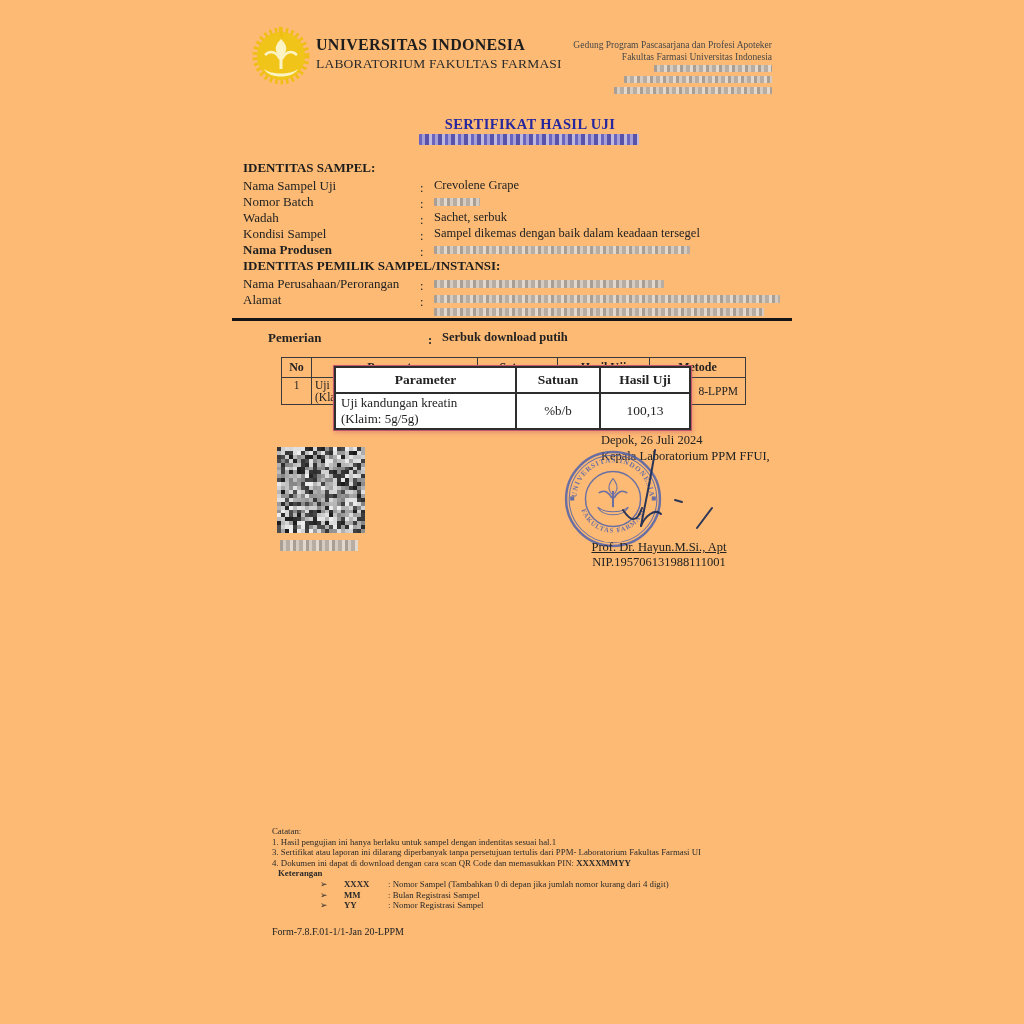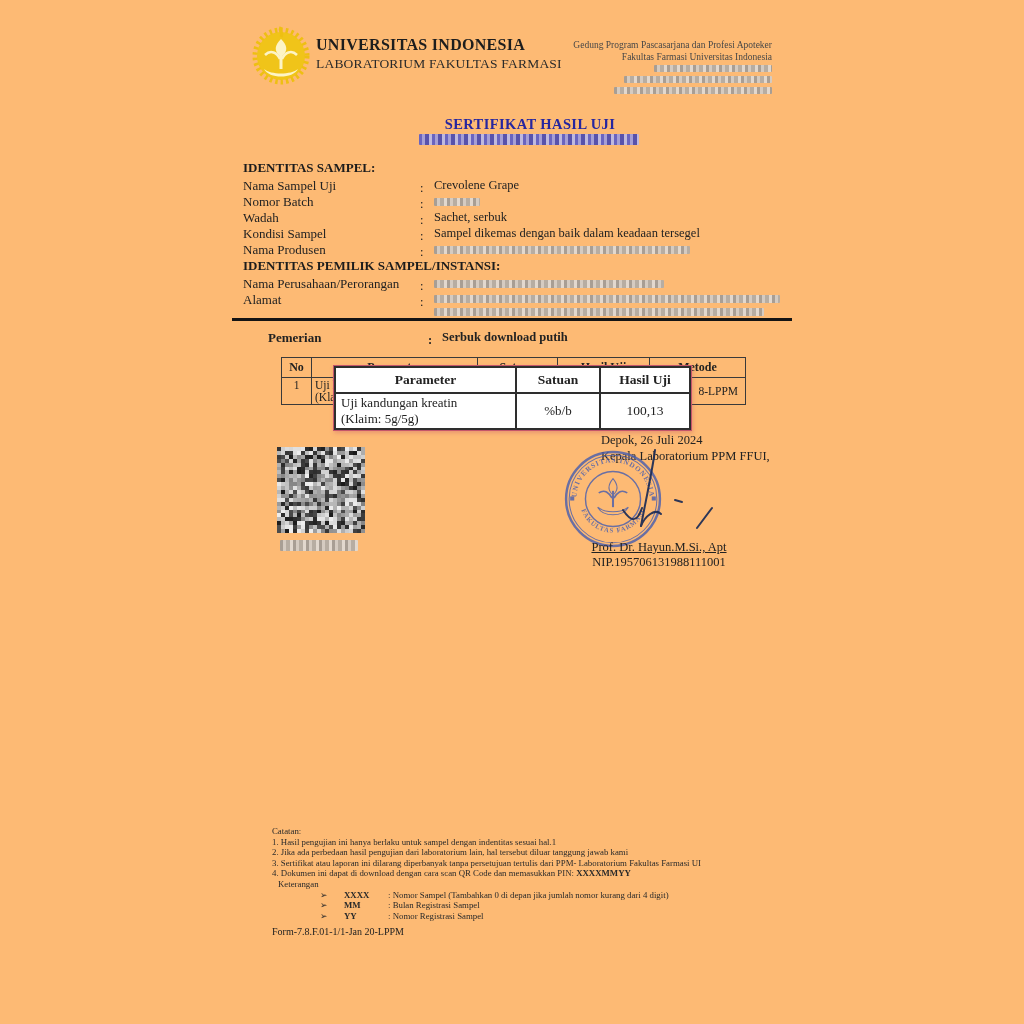--- a/index.html
+++ b/index.html
@@ -89,21 +89,21 @@
   <div class="abs redact" style="left:434px;top:198px;width:46px;height:8px;"></div>
 
   <div class="abs lbl" style="left:243px;top:210px;">Wadah</div>
   <span class="abs colon" style="left:420px;top:210px;"></span>
   <div class="abs val" style="left:434px;top:210px;">Sachet, serbuk</div>
 
   <div class="abs lbl" style="left:243px;top:226px;">Kondisi Sampel</div>
   <span class="abs colon" style="left:420px;top:226px;"></span>
   <div class="abs val" style="left:434px;top:226px;">Sampel dikemas dengan baik dalam keadaan tersegel</div>
 
-  <div class="abs lbl" style="left:243px;top:242px;">Nama Produsen</div>
+  <div class="abs lbl" style="left:243px;top:242px;font-weight:bold;">Nama Produsen</div>
   <span class="abs colon" style="left:420px;top:242px;"></span>
   <div class="abs redact" style="left:434px;top:246px;width:256px;height:8px;"></div>
 
   <div class="abs sec-head" style="left:243px;top:258px;">IDENTITAS PEMILIK SAMPEL/INSTANSI:</div>
 
   <div class="abs lbl" style="left:243px;top:276px;">Nama Perusahaan/Perorangan</div>
   <span class="abs colon" style="left:420px;top:276px;"></span>
   <div class="abs redact" style="left:434px;top:280px;width:230px;height:8px;"></div>
 
   <div class="abs lbl" style="left:243px;top:292px;">Alamat</div>
@@ -695,24 +695,23 @@
       <path d="M90 62 l 7 2"></path>
     </g>
   </svg>
 
   <div class="abs sig-name" style="left:577px;top:540px;width:164px;">Prof. Dr. Hayun.M.Si., Apt</div>
   <div class="abs sig-nip" style="left:577px;top:555px;width:164px;">NIP.195706131988111001</div>
 
   <div class="abs notes" style="left:272px;top:826px;width:560px;">
     <div>Catatan:</div>
     <div>1. Hasil pengujian ini hanya berlaku untuk sampel dengan indentitas sesuai hal.1</div>
-    <div>2. Jika ada perbedaan hasil pengujian dari laboratorium lain, hal tersebut diluar tanggung jawab kami</div>
     <div>3. Sertifikat atau laporan ini dilarang diperbanyak tanpa persetujuan tertulis dari PPM- Laboratorium Fakultas Farmasi UI</div>
     <div><span>4. Dokumen ini dapat di download dengan cara scan QR Code dan memasukkan PIN: </span><b>XXXXMMYY</b></div>
-    <div style="margin-left:6px;">Keterangan</div>
+    <div style="margin-left:6px;font-weight:bold;">Keterangan</div>
     <div class="legend-row">
       <span class="bullet">➢</span>
       <span class="code">XXXX</span>
       <span>: Nomor Sampel (Tambahkan 0 di depan jika jumlah nomor kurang dari 4 digit)</span>
     </div>
     <div class="legend-row">
       <span class="bullet">➢</span>
       <span class="code">MM</span>
       <span>: Bulan Registrasi Sampel</span>
     </div>

